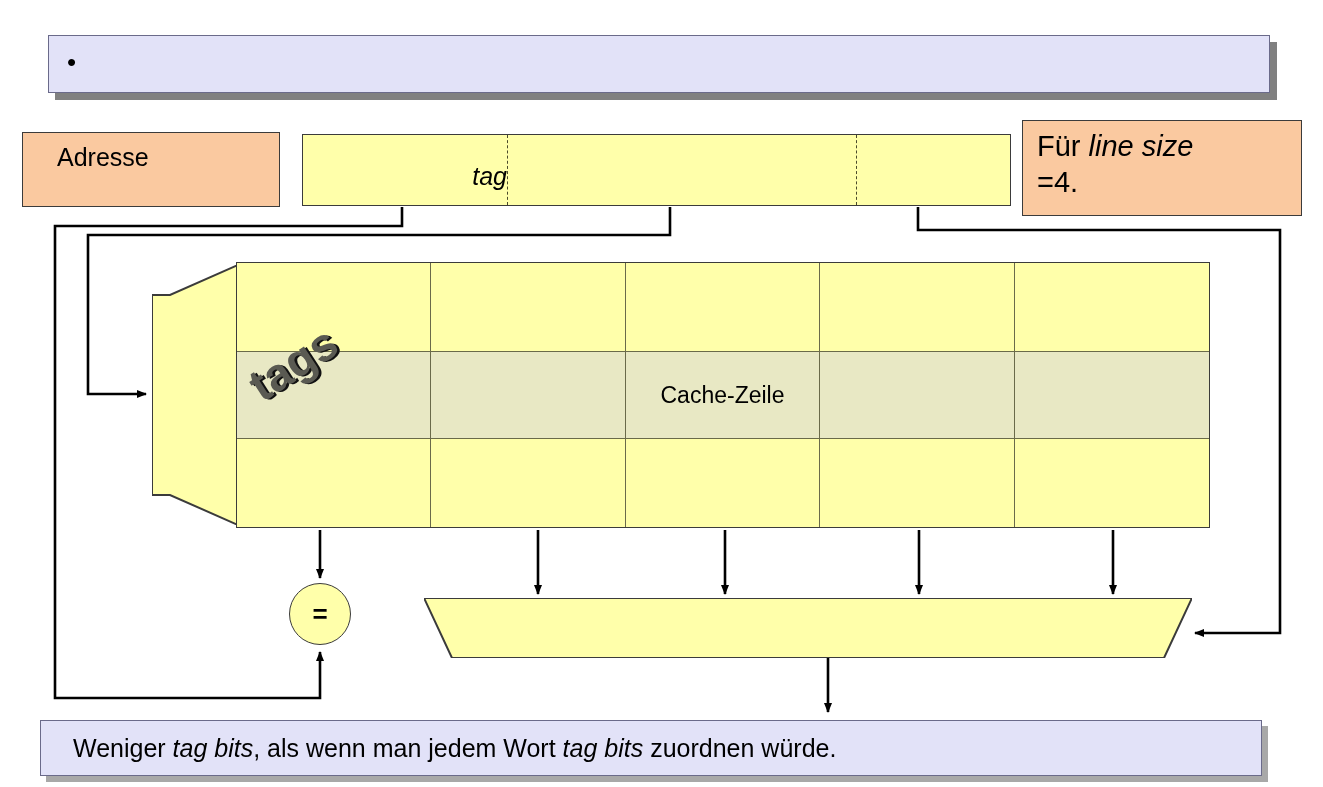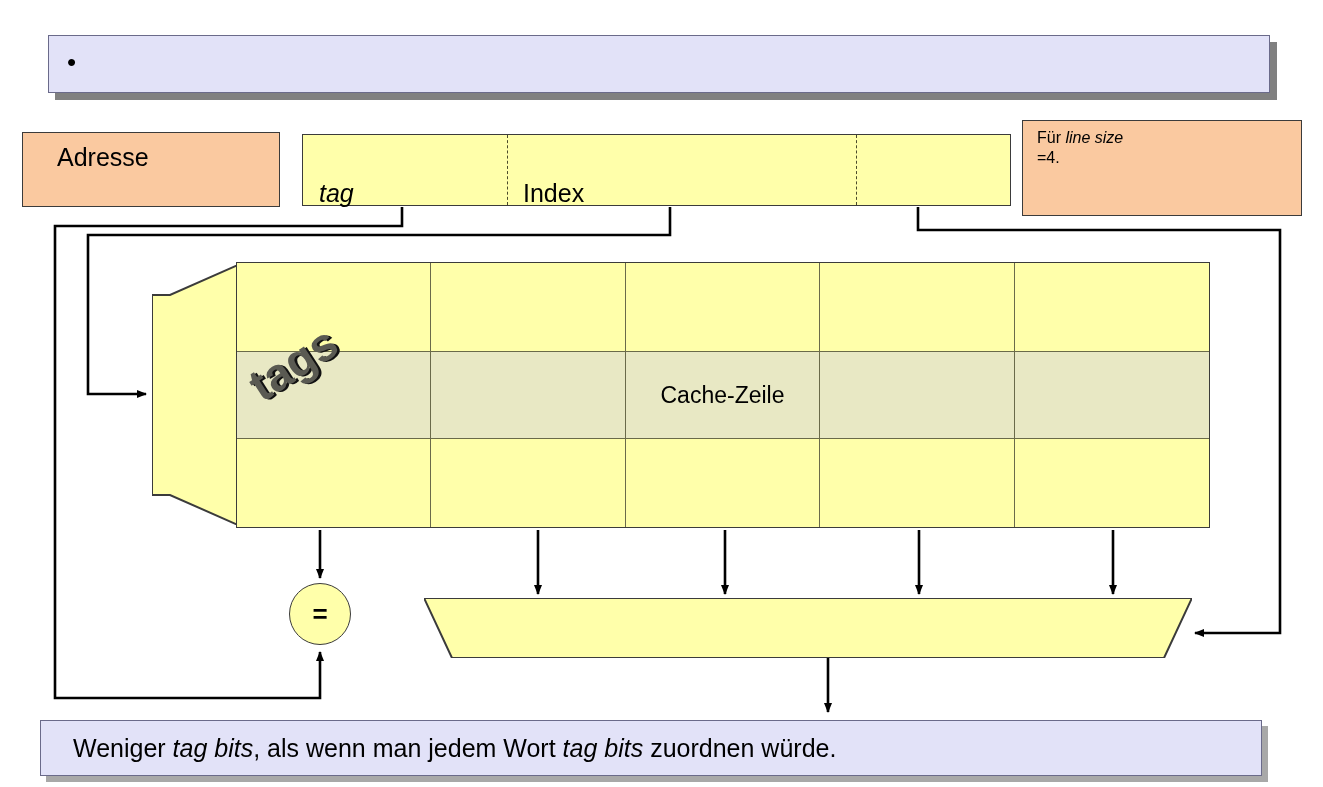--- a/index.html
+++ b/index.html
@@ -58,42 +58,41 @@
     height: 75px;
     padding: 10px 0 0 34px;
     font-size: 25px;
   }
   #linesize-box {
     left: 1022px;
     top: 120px;
     width: 280px;
     height: 96px;
     padding: 7px 4px 0 14px;
-    font-size: 16px;
+    font-size: 29px;
     line-height: 1.25;
   }
   #linesize-box i { font-style: italic; }
 
   
   #addr-bar {
     left: 302px;
     top: 134px;
     width: 709px;
     height: 72px;
     background: #ffffaa;
     border: 1px solid #3b3b3b;
   }
   #addr-bar .seg {
     position: absolute;
-    top: 17px;
+    top: 0;
     height: 100%;
     display: flex;
     align-items: center;
-    justify-content: flex-start;
-    padding-left: 16px;
+    justify-content: flex-end;
   }
   #addr-bar .divider {
     position: absolute;
     top: 0;
     height: 100%;
     width: 0;
     border-left: 1px dashed #4a4a2a;
   }
   #addr-bar .seg-label {
     font-size: 25px;
@@ -223,23 +222,20 @@
 <div class="abs orange-box" id="linesize-box">
   <span>Für </span><i>line size</i><br>
   <span>=4.</span>
 </div>
 
 <div class="abs" id="addr-bar">
   <div class="seg" style="left:0; width:204px;">
     <span class="seg-label ital">tag</span>
   </div>
   <div class="divider" style="left:204px;"></div>
-  <div class="seg" style="left:204px; width:349px;">
-    <span class="seg-label">Index</span>
-  </div>
   <div class="divider" style="left:553px;"></div>
   <div class="seg" style="left:553px; width:156px;">
     <span class="seg-label"></span>
   </div>
 </div>
 
 <svg id="wires" viewBox="0 0 1323 787">
   <defs>
     <marker id="ah" markerWidth="10" markerHeight="8" refX="9" refY="4" orient="auto" markerUnits="userSpaceOnUse">
       <path d="M0,0 L10,4 L0,8 z" fill="#000"></path>

